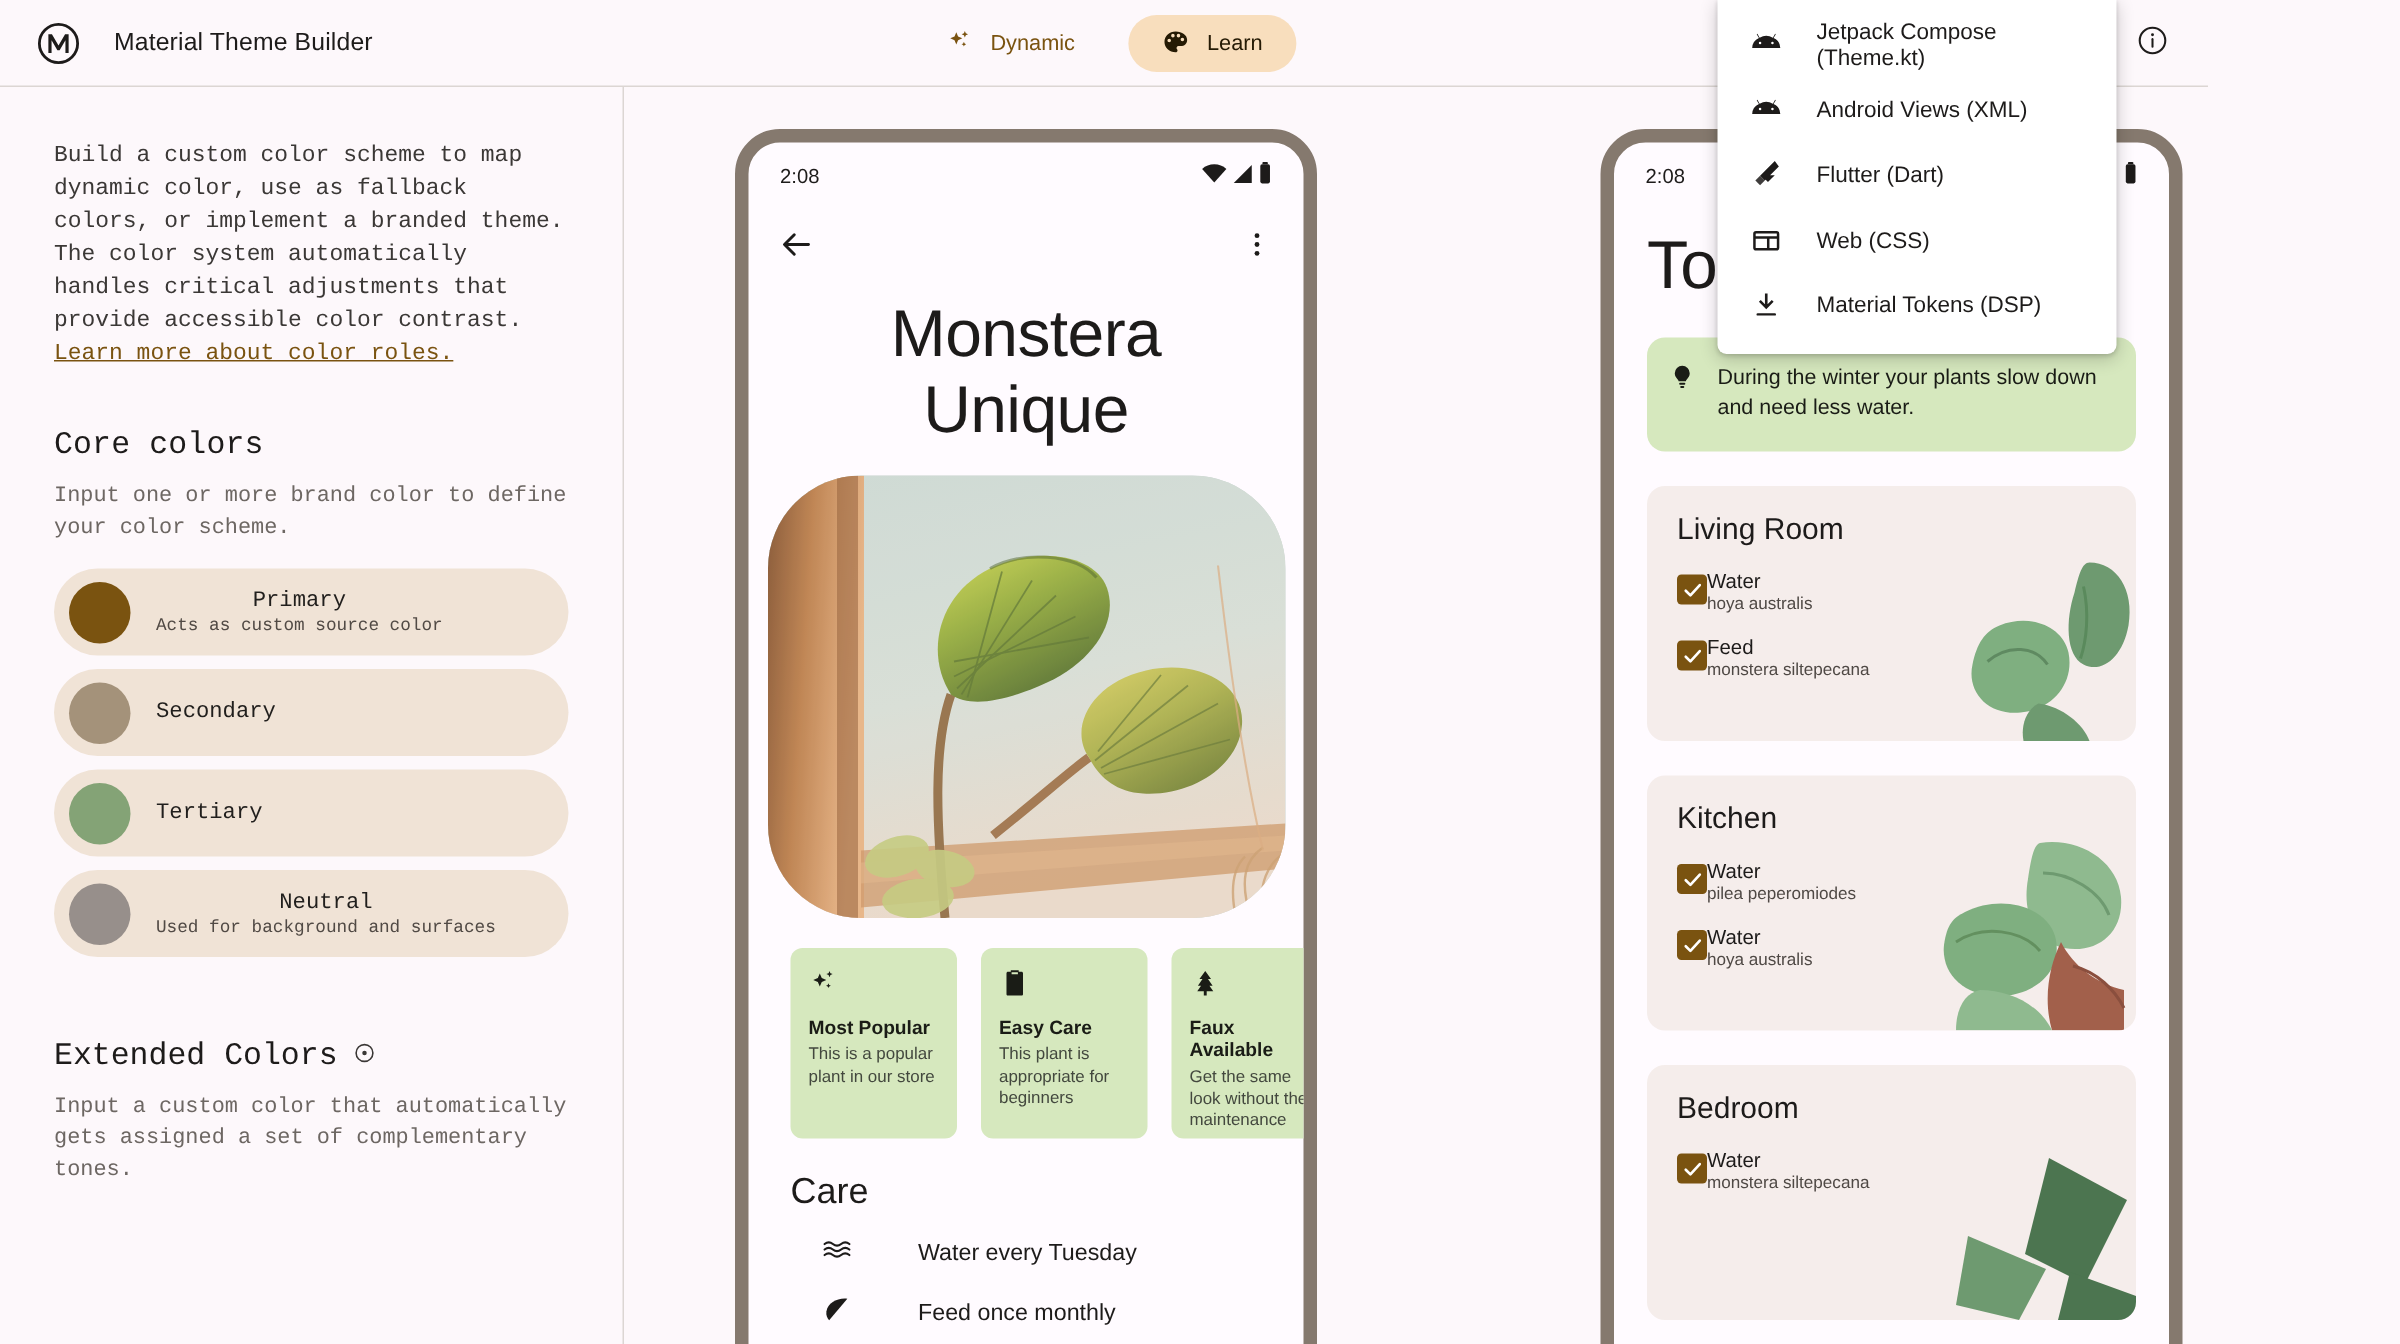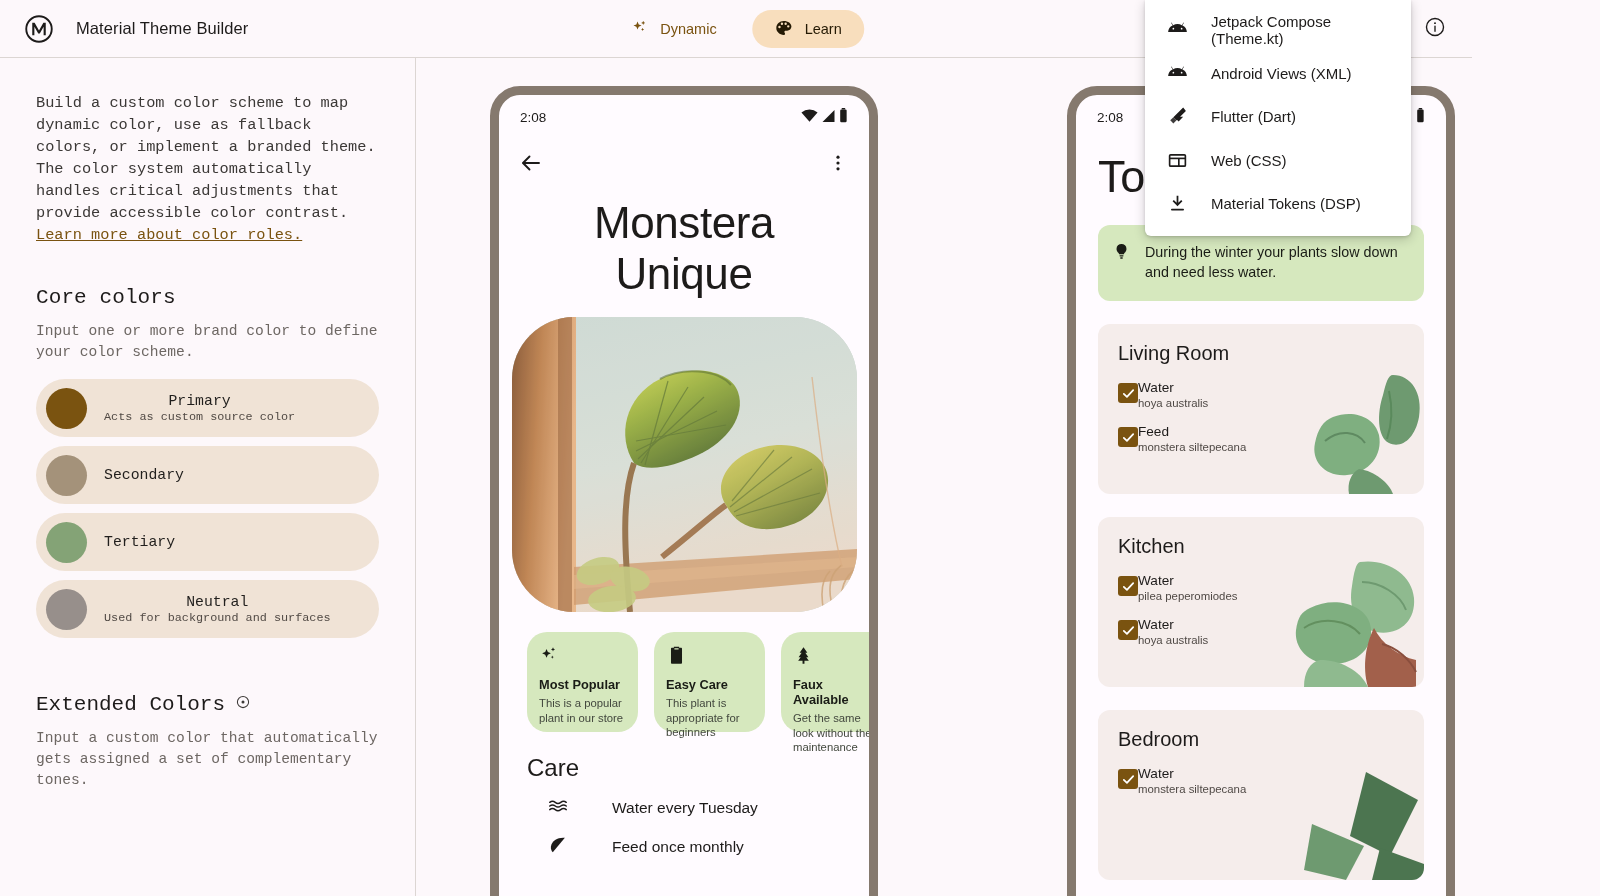--- a/index.html
+++ b/index.html
@@ -124,21 +124,21 @@
   }
 
   .photo {
     width: 345px; height: 295px; margin: 18px auto 0 auto; border-radius: 62px; overflow: hidden;
     position: relative; background: #CBD6D2;
   }
   .photo svg { display: block; width: 100%; height: 100%; }
 
   .feature-strip { display: flex; gap: 16px; margin: 20px 0 0 28px; }
   .feature-card {
-    width: 111px; min-width: 111px; height: 100px; background: #D6E8BE; border-radius: 20px;
+    width: 111px; min-width: 111px; height: 127px; background: #D6E8BE; border-radius: 8px;
     padding: 13px 12px 0 12px; flex: 0 0 auto;
   }
   .fc-icon { height: 26px; display: flex; align-items: flex-start; }
   .fc-title { font-size: 12.8px; font-weight: bold; color: #1A1C16; margin-top: 6px; }
   .fc-body { font-size: 11.3px; line-height: 14.6px; color: #43483E; margin-top: 4px; }
 
   .care-h { font-size: 24px; color: #1D1B1A; margin: 22px 0 0 28px; }
   .care-row { display: flex; align-items: center; gap: 43px; margin: 13px 0 0 48px; }
   .care-label { font-size: 15.5px; color: #1D1B1A; }
 

